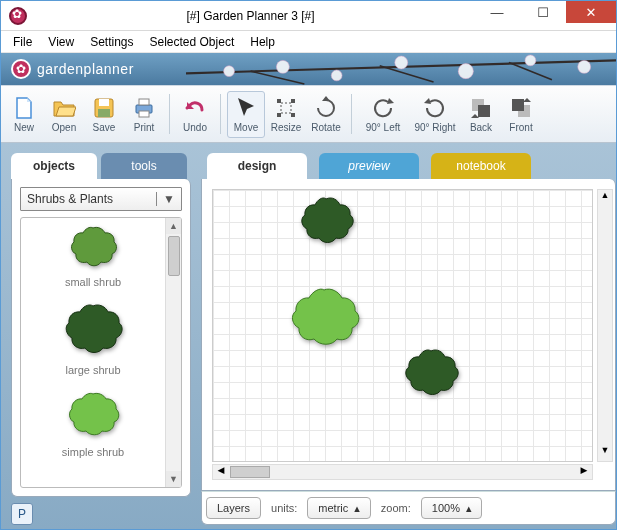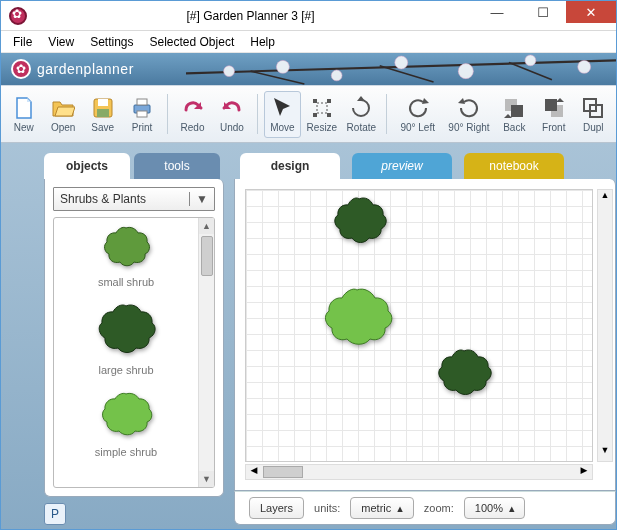--- a/index.html
+++ b/index.html
@@ -17,21 +17,21 @@
   .menubar span { padding: 2px 6px; }
   .brandbar { height: 32px; background: linear-gradient(#6fa0c4,#4b7aa0); display: flex; align-items: center; padding-left: 10px; gap:6px; color:#fff; font-size:14px; position:relative; overflow:hidden;}
   .brandbar .brandicon{width:20px;height:20px;border-radius:50%;background:#c0305e;border:2px solid #fff;display:flex;align-items:center;justify-content:center;font-size:12px;}
   .brandbar .blossoms{position:absolute;right:0;top:0;width:70%;height:100%;opacity:.85;}
   .toolbar { height: 58px; background: linear-gradient(#fdfdfd,#e8eef4); border-top:1px solid #cfd9e3; border-bottom:1px solid #b8c4d0; display:flex; align-items:center; padding:0 4px; gap:2px;}
   .tbtn { width:38px; display:flex; flex-direction:column; align-items:center; font-size:10px; color:#4a5a6a; gap:2px; padding:4px 2px; border-radius:3px;}
   .tbtn.wide{width:50px;}
   .tbtn svg,.tbtn .ticon{width:24px;height:24px;}
   .tsep{width:1px;height:40px;background:#c3cfd9;margin:0 4px;}
   .workspace { flex:1; background: linear-gradient(#a9c3d7,#88aac4); padding:10px 0 4px 10px; display:flex; gap:10px; overflow:hidden;}
-  .leftpanel { width:180px; display:flex; flex-direction:column;margin-left:33px;}
+  .leftpanel { width:180px; display:flex; flex-direction:column;}
   .tabs { display:flex; height:26px; }
   .tab { flex:1; border-radius:6px 6px 0 0; font-size:12px; display:flex; align-items:center; justify-content:center; color:#fff; background:#6a8db0; margin-right:4px;}
   .tab.active{background:#fff;color:#333;font-weight:600;}
   .panelbody { background:#fff; border-radius:0 6px 6px 6px; flex:1; padding:8px; display:flex; flex-direction:column; border:1px solid #9ab; border-top:none;}
   .combo { height:24px; border:1px solid #888; border-radius:1px; display:flex; align-items:center; padding:0 6px; font-size:12px; color:#333; background:linear-gradient(#fff,#eee); justify-content:space-between;}
   .combo .arr{border-left:1px solid #888;padding-left:6px;color:#555;}
   .objlist { flex:1; margin-top:6px; border:1px solid #bbb; border-radius:3px; overflow:hidden; position:relative; background:#fff;}
   .objlist .inner{position:absolute;left:0;top:0;right:16px;bottom:0;overflow:hidden;display:flex;flex-direction:column;align-items:center;gap:14px;padding-top:6px;}
   .objitem{display:flex;flex-direction:column;align-items:center;font-size:11px;color:#777;gap:2px;}
   .vscroll{position:absolute;right:0;top:0;bottom:0;width:16px;background:#f1f1f1;border-left:1px solid #ddd;display:flex;flex-direction:column;align-items:center;}
@@ -42,21 +42,21 @@
   .rtab{width:100px;border-radius:6px 6px 0 0;font-size:12px;display:flex;align-items:center;justify-content:center;color:#fff;}
   .rtab.design{background:#fff;color:#333;font-weight:600;}
   .rtab.preview{background:#4fa5d6;font-style:italic;}
   .rtab.notebook{background:#d6b317;text-align:center;}
   .canvaswrap{flex:1;background:#fff;border-radius:0 6px 0 0;border:1px solid #9ab;border-top:none;position:relative;overflow:hidden;margin-right:0;}
   .gridarea{position:absolute;left:10px;top:10px;right:22px;bottom:28px;border:1px solid #ccc;
     background-image:linear-gradient(#e7e7e7 1px,transparent 1px),linear-gradient(90deg,#e7e7e7 1px,transparent 1px);
     background-size:16px 16px;}
   .canvas-vscroll{position:absolute;right:2px;top:10px;bottom:28px;width:16px;background:#f1f1f1;border:1px solid #ddd;display:flex;flex-direction:column;}
   .canvas-hscroll{position:absolute;left:10px;right:22px;bottom:10px;height:16px;background:#f1f1f1;border:1px solid #ddd;display:flex;}
-  .footerbar{height:34px;background:#fff;border:1px solid #9ab;border-top:1px solid #cdd;display:flex;align-items:center;gap:10px;padding:0 14px;border-radius:0 0 6px 6px;margin-right:0;}
+  .footerbar{height:34px;background:#fff;border:1px solid #9ab;border-top:1px solid #cdd;display:flex;align-items:center;gap:10px;padding:0 4px;border-radius:0 0 6px 6px;margin-right:0;}
   .pill{height:22px;padding:0 10px;border:1px solid #aaa;border-radius:4px;background:linear-gradient(#fff,#eee);font-size:11px;display:flex;align-items:center;gap:6px;color:#333;}
   .lbl{font-size:11px;color:#555;}
   .pbadge{width:22px;height:22px;border:1px solid #6a8db0;background:#eaf2fa;color:#2a5a8a;font-size:12px;display:flex;align-items:center;justify-content:center;border-radius:3px;margin-top:6px;align-self:flex-start;}
   .shrub{filter:drop-shadow(1px 2px 2px rgba(0,0,0,.35));}
 </style>
 </head>
 <body>
 
 <div class="window">
 
@@ -125,27 +125,20 @@
         <svg class="ticon" viewBox="0 0 24 24">
           <rect x="4" y="9" width="16" height="8" rx="1" fill="#7aa7d9" stroke="#3a6ca0"></rect>
           <rect x="7" y="3" width="10" height="6" fill="#fff" stroke="#888"></rect>
           <rect x="7" y="15" width="10" height="6" fill="#fff" stroke="#888"></rect>
         </svg>
         <span>Print</span>
       </div>
     <div class="tsep"></div>
     <div class="tbtn">
         <svg class="ticon" viewBox="0 0 24 24">
-          <path fill="none" stroke="#c1306a" stroke-width="3" stroke-linecap="round" d="M5 14a7 7 0 0 1 12-5l3 3"></path>
-          <path fill="#c1306a" d="M20 6v7h-7z"></path>
-        </svg>
-        <span>Redo</span>
-      </div>
-    <div class="tbtn">
-        <svg class="ticon" viewBox="0 0 24 24">
           <path fill="none" stroke="#c1306a" stroke-width="3" stroke-linecap="round" d="M19 14a7 7 0 0 0-12-5l-3 3"></path>
           <path fill="#c1306a" d="M4 6v7h7z"></path>
         </svg>
         <span>Undo</span>
       </div>
     <div class="tsep"></div>
     <div class="tbtn" style="background:#eef3f9;border:1px solid #b8c8da;align-items:center;">
         <svg class="ticon" viewBox="0 0 24 24">
           <path fill="#333" d="M4 2l6 18 3-7 7-3z"></path>
         </svg>
@@ -191,27 +184,20 @@
         </svg>
         <span>Back</span>
       </div>
     <div class="tbtn">
         <svg class="ticon" viewBox="0 0 24 24">
           <rect x="9" y="9" width="12" height="12" fill="#bbb"></rect>
           <rect x="3" y="3" width="12" height="12" fill="#555"></rect>
           <path fill="#555" d="M18 2l4 4h-8z"></path>
         </svg>
         <span>Front</span>
-      </div>
-    <div class="tbtn">
-        <svg class="ticon" viewBox="0 0 24 24">
-          <rect x="3" y="3" width="12" height="12" fill="none" stroke="#555" stroke-width="2"></rect>
-          <rect x="9" y="9" width="12" height="12" fill="none" stroke="#555" stroke-width="2"></rect>
-        </svg>
-        <span>Dupl</span>
       </div>
   </div>
 
   <div class="workspace">
     <div class="leftpanel">
       <div class="tabs">
         <div class="tab active">objects</div>
         <div class="tab">tools</div>
       </div>
       <div class="panelbody">

